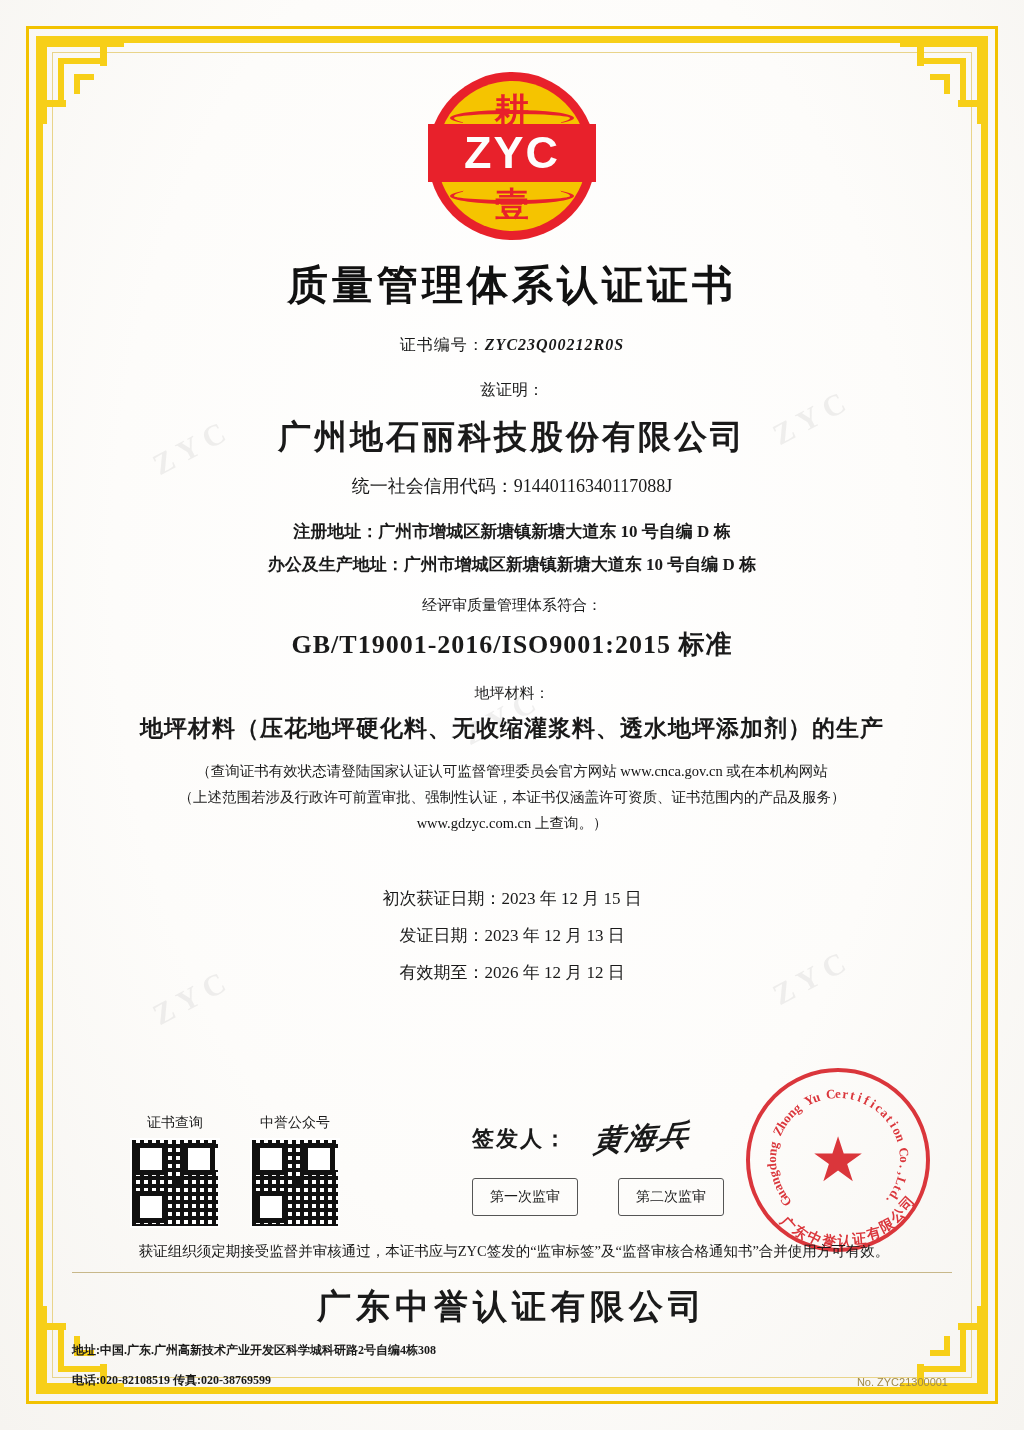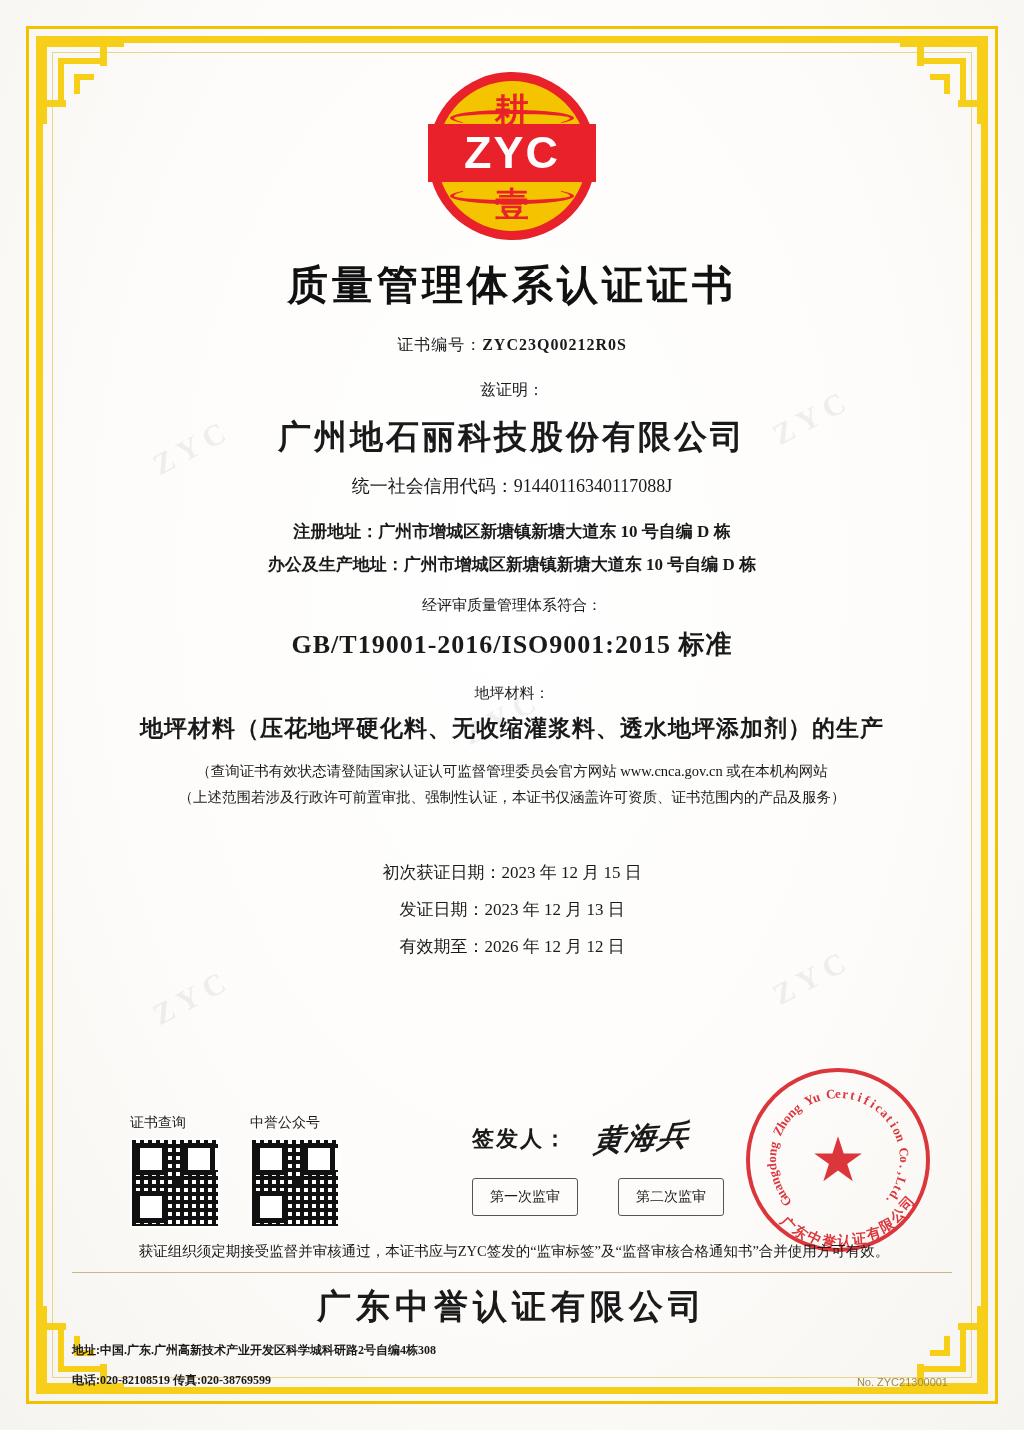--- a/index.html
+++ b/index.html
@@ -162,20 +162,21 @@
     letter-spacing: 4px;
     color: #111;
     margin-bottom: 22px;
   }
   .cert-no {
     font-size: 16px;
     letter-spacing: 1px;
     margin-bottom: 24px;
   }
   .cert-no .val {
+    font-style: italic;
     font-weight: bold;
   }
   .hereby {
     font-size: 16px;
     margin-bottom: 14px;
   }
   .company {
     font-size: 33px;
     font-weight: bold;
     letter-spacing: 3px;
@@ -232,21 +233,21 @@
     right: 72px;
     top: 1100px;
   }
   .qr-row {
     position: absolute;
     left: 58px;
     top: 14px;
     display: flex;
     gap: 30px;
   }
-  .qr-block { }
+  .qr-block { text-align: center; }
   .qr-caption {
     font-size: 14px;
     margin-bottom: 6px;
   }
   .qr {
     width: 86px;
     height: 86px;
     background-color: #ffffff;
     background-image:
       repeating-linear-gradient(0deg, #111 0 4px, transparent 4px 8px),
@@ -482,20 +483,23 @@
     <div class="standard">GB/T19001-2016/ISO9001:2015  标准</div>
 
     <div class="scope-label">地坪材料：</div>
     <div class="scope">地坪材料（压花地坪硬化料、无收缩灌浆料、透水地坪添加剂）的生产</div>
 
     <div class="note">
       <div>
         <span>（查询证书有效状态请登陆国家认证认可监督管理委员会官方网站 </span><span class="link">www.cnca.gov.cn</span><span> 或在本机构网站</span>
       </div>
       <div>（上述范围若涉及行政许可前置审批、强制性认证，本证书仅涵盖许可资质、证书范围内的产品及服务）</div>
+      <div>
+        <span class="link">www.gdzyc.com.cn</span><span> 上查询。）</span>
+      </div>
     </div>
 
     <div class="dates">
       <div>初次获证日期：2023 年 12 月 15 日</div>
       <div>发证日期：2023 年 12 月 13 日</div>
       <div>有效期至：2026 年 12 月 12 日</div>
     </div>
   </div>
 
   <div class="bottom">

